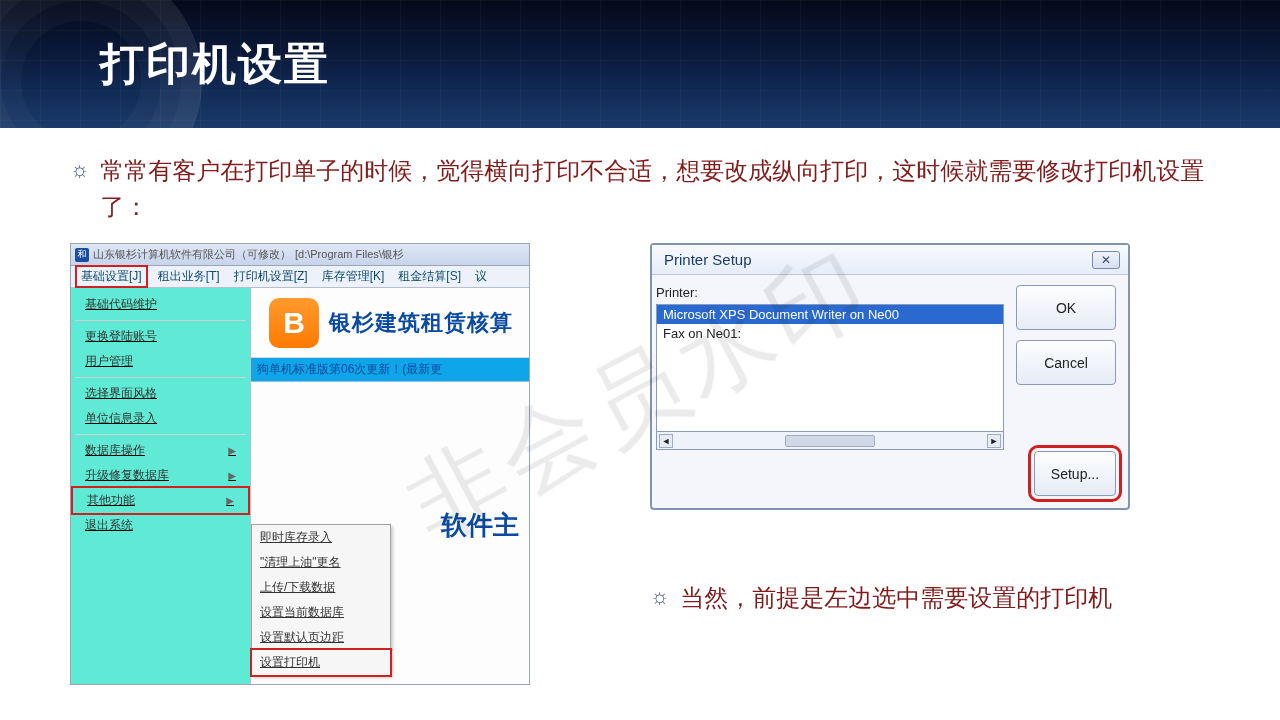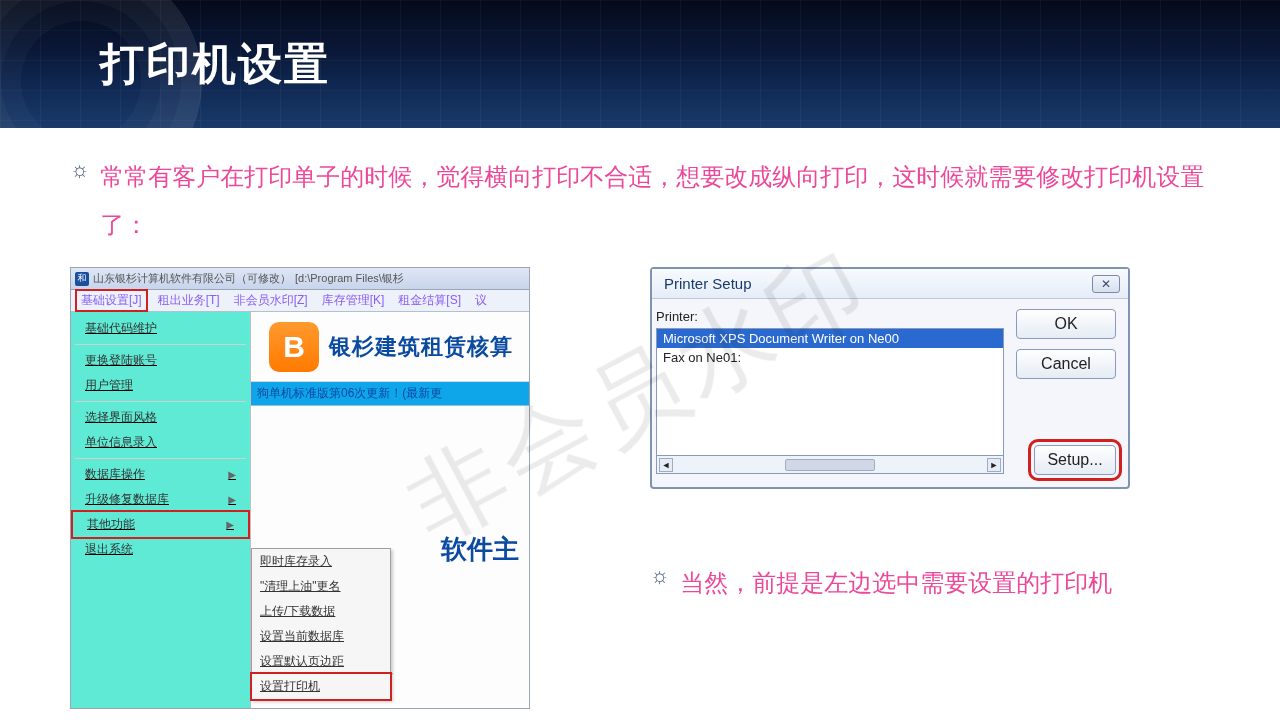--- a/index.html
+++ b/index.html
@@ -55,23 +55,23 @@
     align-items: flex-start;
     gap: 10px;
     margin-bottom: 18px;
   }
   .bullet-icon {
     color: #4a5a7a;
     font-size: 22px;
     line-height: 34px;
   }
   .bullet-text {
-    color: #ec4899;
+    color: #7f1d1d;
     font-size: 24px;
-    line-height: 48px;
+    line-height: 36px;
   }
 
   .shots-row {
     display: flex;
     gap: 120px;
     align-items: flex-start;
   }
 
   
   .left-shot {
@@ -94,21 +94,21 @@
   .ls-titlebar .mini-icon {
     width: 14px; height: 14px; background: #1a4fa0; color:#fff; font-size:9px; display:flex; align-items:center; justify-content:center; border-radius:2px;
   }
   .ls-menubar {
     height: 22px;
     background: #ecf1fa;
     border-bottom: 1px solid #b5bfce;
     display: flex; align-items: center;
     padding: 0 4px;
     gap: 6px;
-    color: #8b5cf6;
+    color: #0c4a6e;
     font-size: 12px;
   }
   .ls-menu-item { padding: 1px 4px; }
   .ls-menu-item.boxed { border: 2px solid #d02020; }
   .ls-body {
     display: flex;
     height: 396px;
     position: relative;
   }
   .ls-dropdown {
@@ -216,26 +216,26 @@
     height: 18px;
     border: 1px solid #8a9aba; border-top:none;
     background: #eef2f9;
     display:flex; align-items:center; justify-content:space-between;
     padding: 0 2px;
   }
   .pd-scroll .thumb { width: 90px; height: 12px; background: #d0d8e8; border:1px solid #a0acc4; border-radius:2px; margin:0 auto;}
   .pd-scroll .arr { width:14px;height:14px;border:1px solid #a0acc4;background:#e6ecf6; font-size:9px; display:flex;align-items:center;justify-content:center;}
   .pd-right { width: 100px; display:flex; flex-direction:column; gap: 10px; }
   .pd-btn {
-    height: 30px;
+    height: 45px;
     border: 1px solid #8a9aba;
     border-radius: 4px;
     background: linear-gradient(#fdfefe,#e6ecf5);
     display:flex;align-items:center;justify-content:center;
-    font-size: 16px;
+    font-size: 14px;
   }
   .pd-btn.setup-hl {
     outline: 3px solid #d02020;
     outline-offset: 3px;
     margin-top: 56px;
     margin-left: 18px;
   }
 
   .bullet-row.second {
     margin-top: 10px;
@@ -273,21 +273,21 @@
 
     <div class="left-shot">
       <div class="ls-titlebar">
         <span class="mini-icon">和</span>
         <span>山东银杉计算机软件有限公司（可修改）</span>
         <span style="margin-left:0">[d:\Program Files\银杉</span>
       </div>
       <div class="ls-menubar">
         <span class="ls-menu-item boxed">基础设置[J]</span>
         <span class="ls-menu-item">租出业务[T]</span>
-        <span class="ls-menu-item">非会员水印[Z]</span>
+        <span class="ls-menu-item">打印机设置[Z]</span>
         <span class="ls-menu-item">库存管理[K]</span>
         <span class="ls-menu-item">租金结算[S]</span>
         <span class="ls-menu-item">议</span>
       </div>
       <div class="ls-body">
         <div class="ls-dropdown">
           <div class="dd-item">基础代码维护</div>
           <hr>
           <div class="dd-item">更换登陆账号</div>
           <div class="dd-item">用户管理</div>

